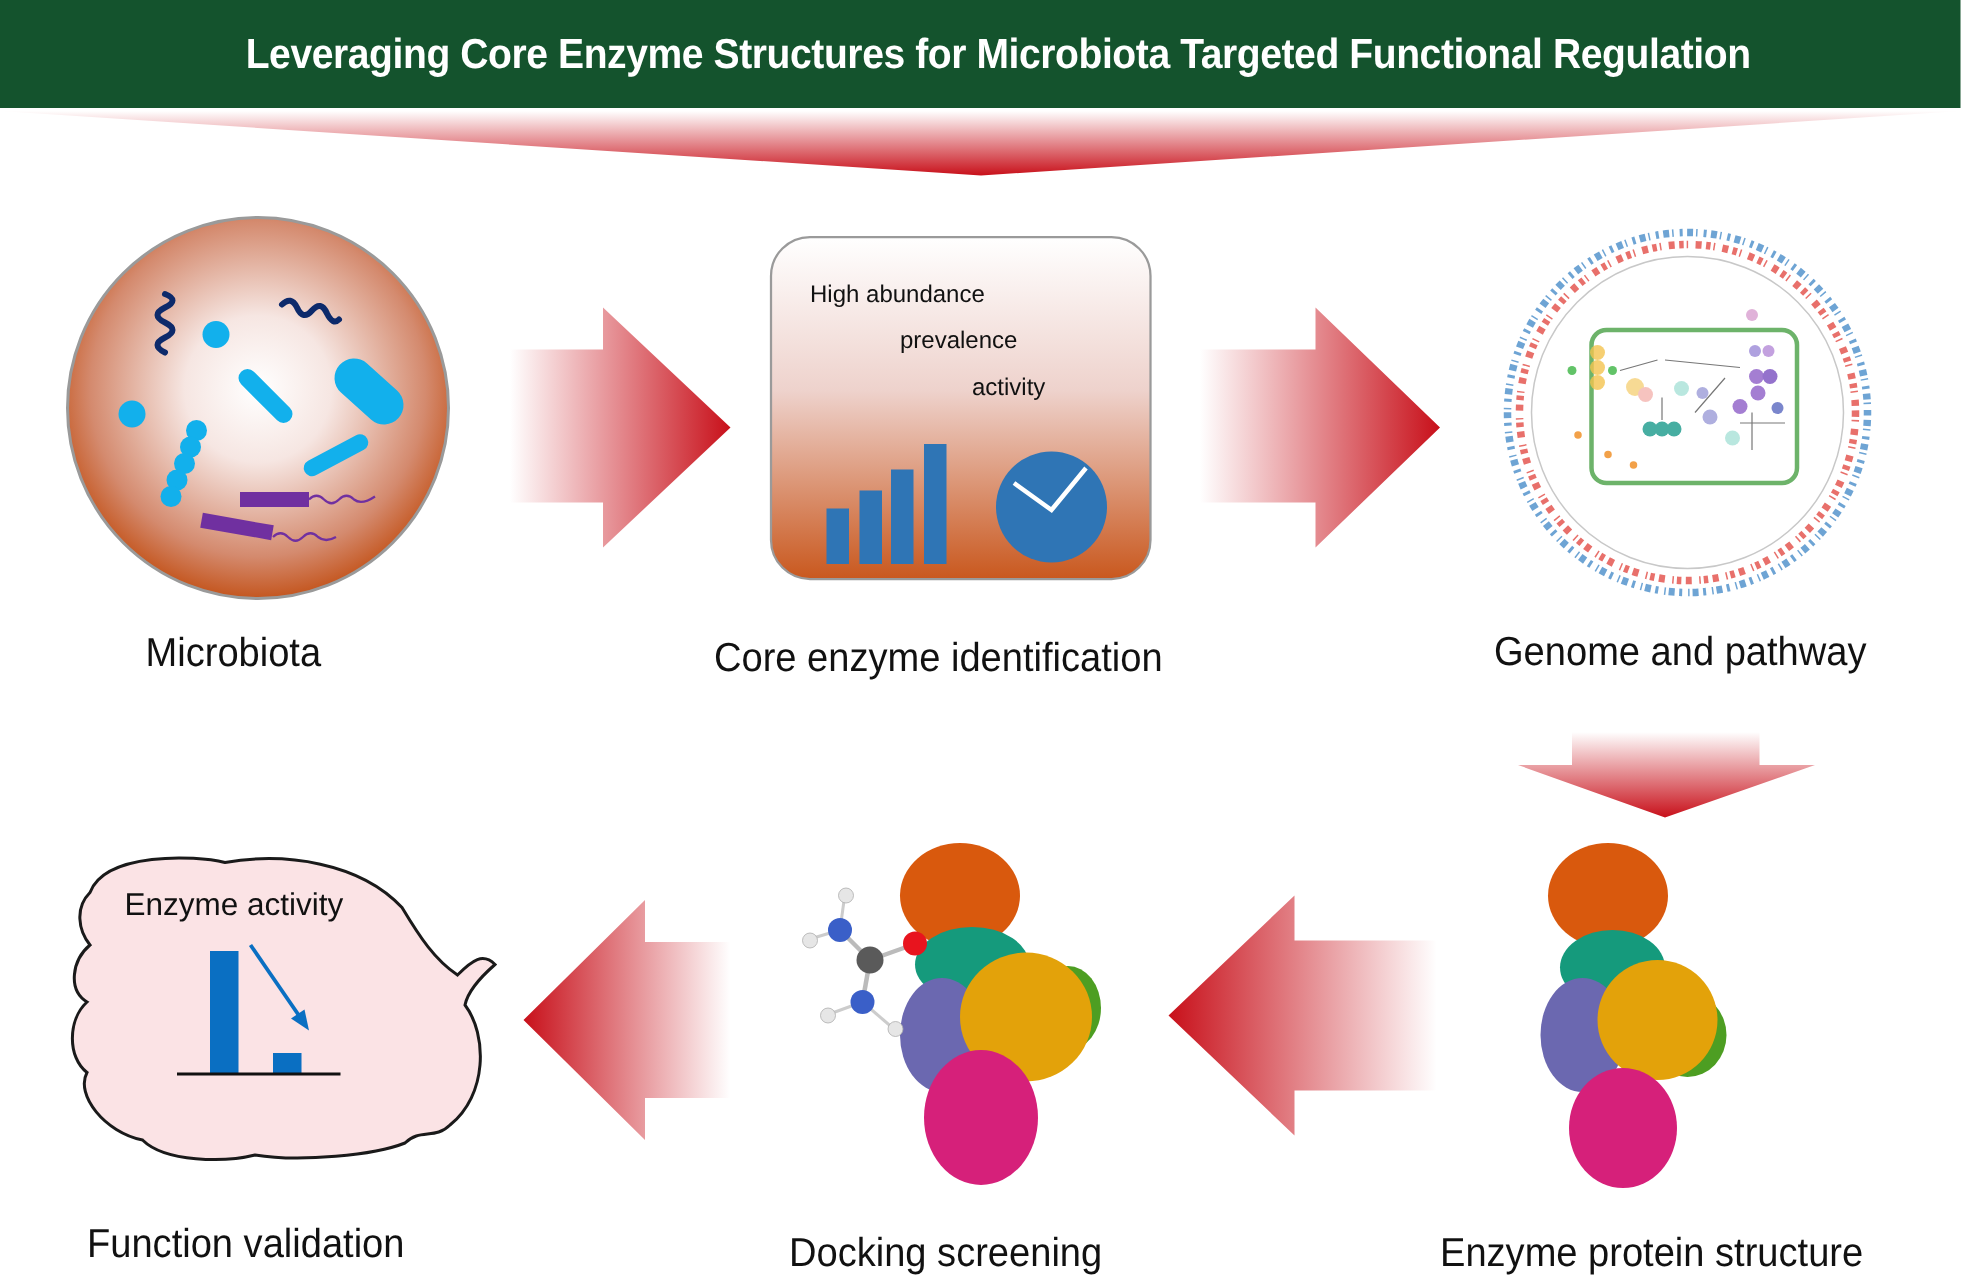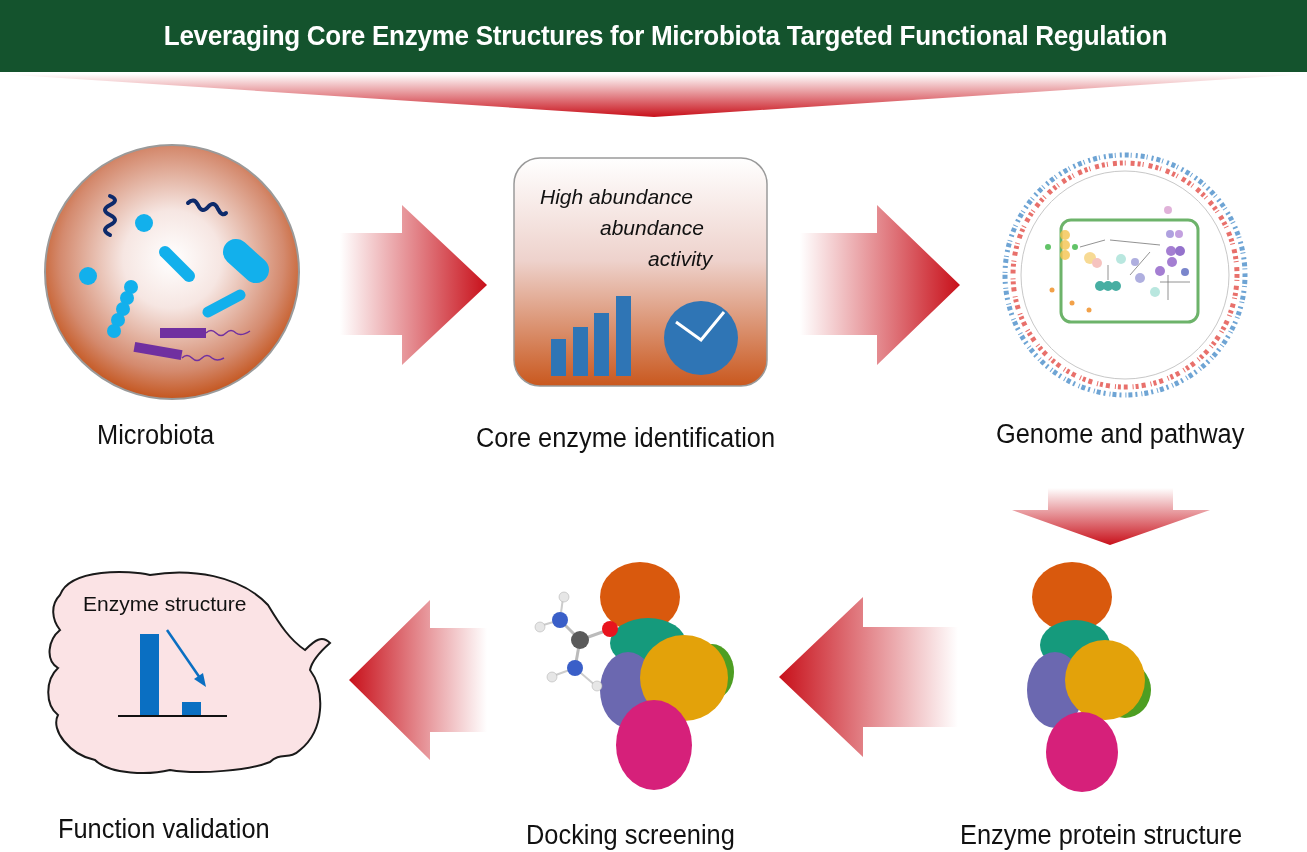--- a/index.html
+++ b/index.html
@@ -5,21 +5,21 @@
   html, body { margin:0; padding:0; background:#ffffff; }
   body { width:1307px; height:852px; position:relative; overflow:hidden;
          font-family:"Liberation Sans", sans-serif; }
   .banner { position:absolute; left:0; top:0; width:1307px; height:72px;
             background:#14532d; display:flex; align-items:center; justify-content:center;padding-left:12px; }
   .banner-title { color:#ffffff; font-weight:bold; font-size:28px; letter-spacing:-0.3px;
                   transform:scaleX(0.93); white-space:nowrap; }
   svg.stage { position:absolute; left:0; top:0; }
   .label { position:absolute; font-size:27px; color:#111; white-space:nowrap;
            transform:scaleX(0.94); transform-origin:left top; }
-  .box-text { position:absolute; font-size:21px; color:#111; line-height:31px; white-space:nowrap;font-style:italic; }
+  .box-text { position:absolute; font-size:16px; color:#111; line-height:31px; white-space:nowrap; }
   .activity-text { position:absolute; font-size:21px; color:#111; white-space:nowrap; }
 </style>
 </head>
 <body>
 
 <div class="banner">
   <span class="banner-title">Leveraging Core Enzyme Structures for Microbiota Targeted Functional Regulation</span>
 </div>
 
 <svg class="stage" width="1307" height="852" viewBox="0 0 1307 852">
@@ -175,22 +175,22 @@
     <path d="M60,595 C70,568 130,570 150,575 C190,568 240,575 268,605 C280,625 290,640 305,650 C315,640 322,635 330,643 C322,650 312,660 310,670 C325,690 325,730 300,750 C290,760 280,752 270,762 C250,770 200,775 170,770 C150,775 110,775 95,760 C70,755 50,730 58,715 C45,705 45,680 58,668 C45,660 48,640 60,630 C52,620 50,605 60,595 Z" fill="#fbe3e5" stroke="#1a1a1a" stroke-width="2"></path>
     <rect x="140" y="634" width="19" height="82" fill="#0a6fc2"></rect>
     <rect x="182" y="702" width="19" height="14" fill="#0a6fc2"></rect>
     <line x1="118" y1="716" x2="227" y2="716" stroke="#111" stroke-width="2"></line>
     <line x1="167" y1="630" x2="200" y2="678" stroke="#0a6fc2" stroke-width="2.5"></line>
     <polygon points="206,687 194,679 203,673" fill="#0a6fc2"></polygon>
   </g>
 </svg>
 
 <div class="box-text" style="left:540px; top:181px;">High abundance</div>
-<div class="box-text" style="left:600px; top:212px;">abundance</div>
+<div class="box-text" style="left:600px; top:212px;">prevalence</div>
 <div class="box-text" style="left:600px; top:243px;margin-left:48px;">activity</div>
-<div class="activity-text" style="left:83px; top:592px;">Enzyme structure</div>
+<div class="activity-text" style="left:83px; top:592px;">Enzyme activity</div>
 
 <div class="label" style="left:97px; top:420px;">Microbiota</div>
 <div class="label" style="left:476px; top:423px;">Core enzyme identification</div>
 <div class="label" style="left:996px; top:419px;">Genome and pathway</div>
 <div class="label" style="left:58px; top:814px;">Function validation</div>
 <div class="label" style="left:526px; top:820px;">Docking screening</div>
 <div class="label" style="left:960px; top:820px;">Enzyme protein structure</div>
 
 </body></html>

